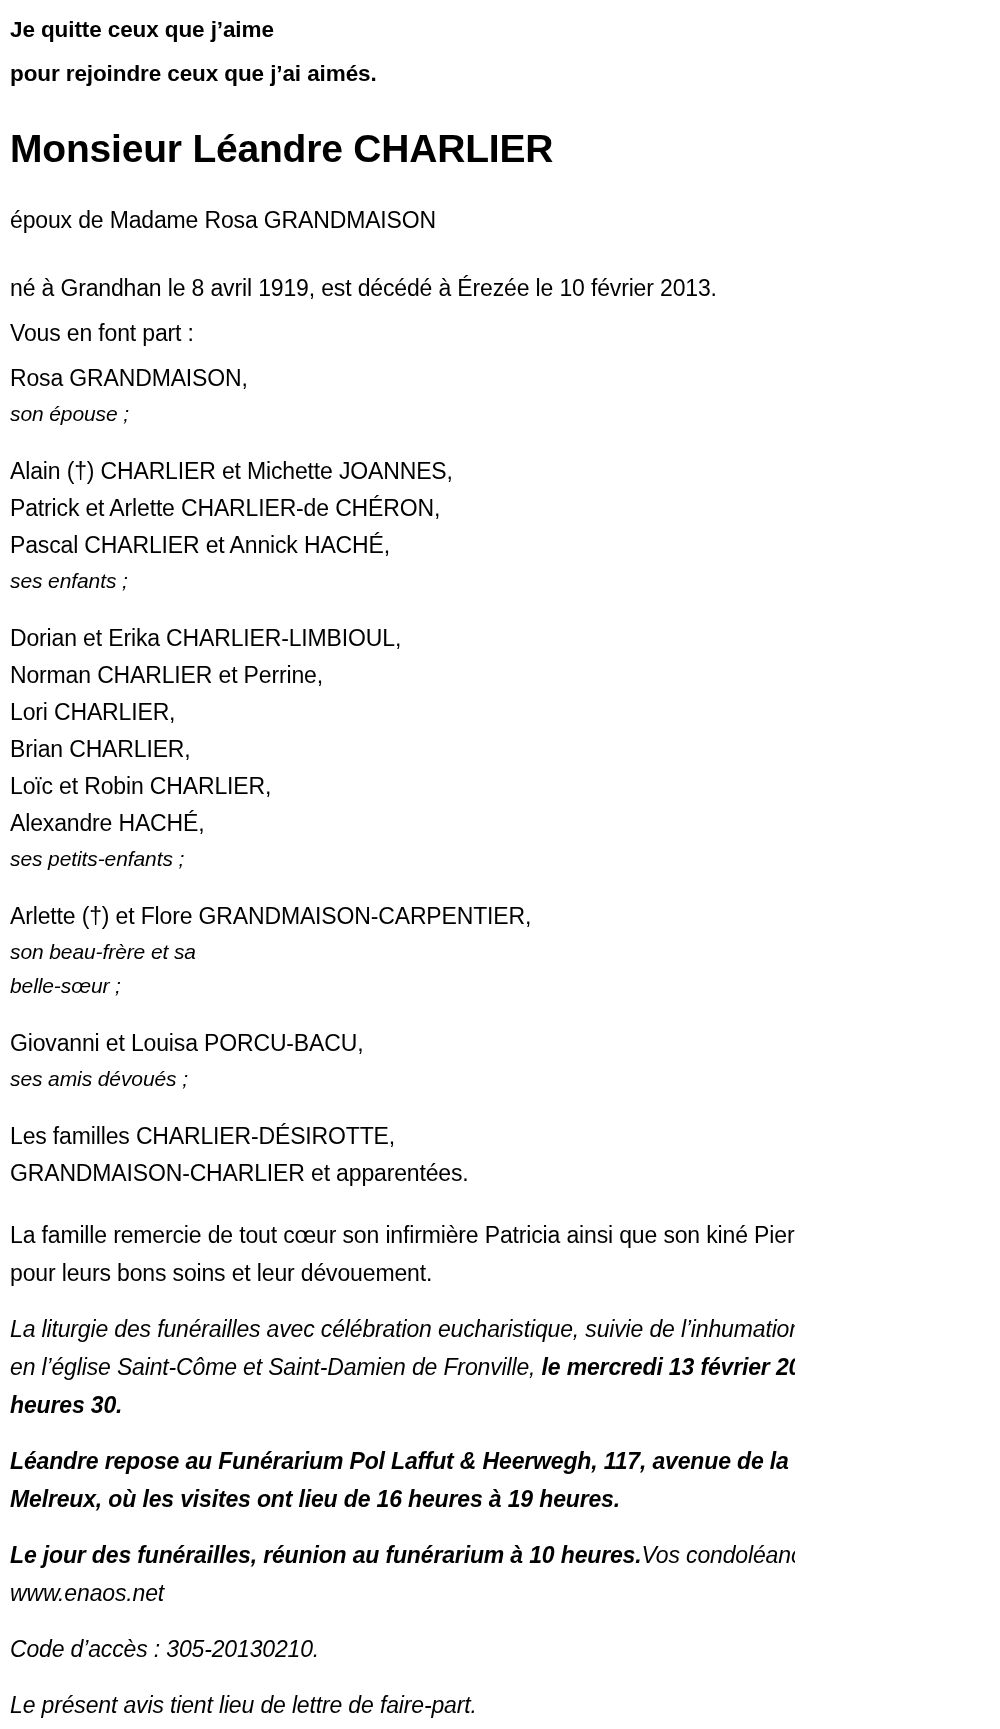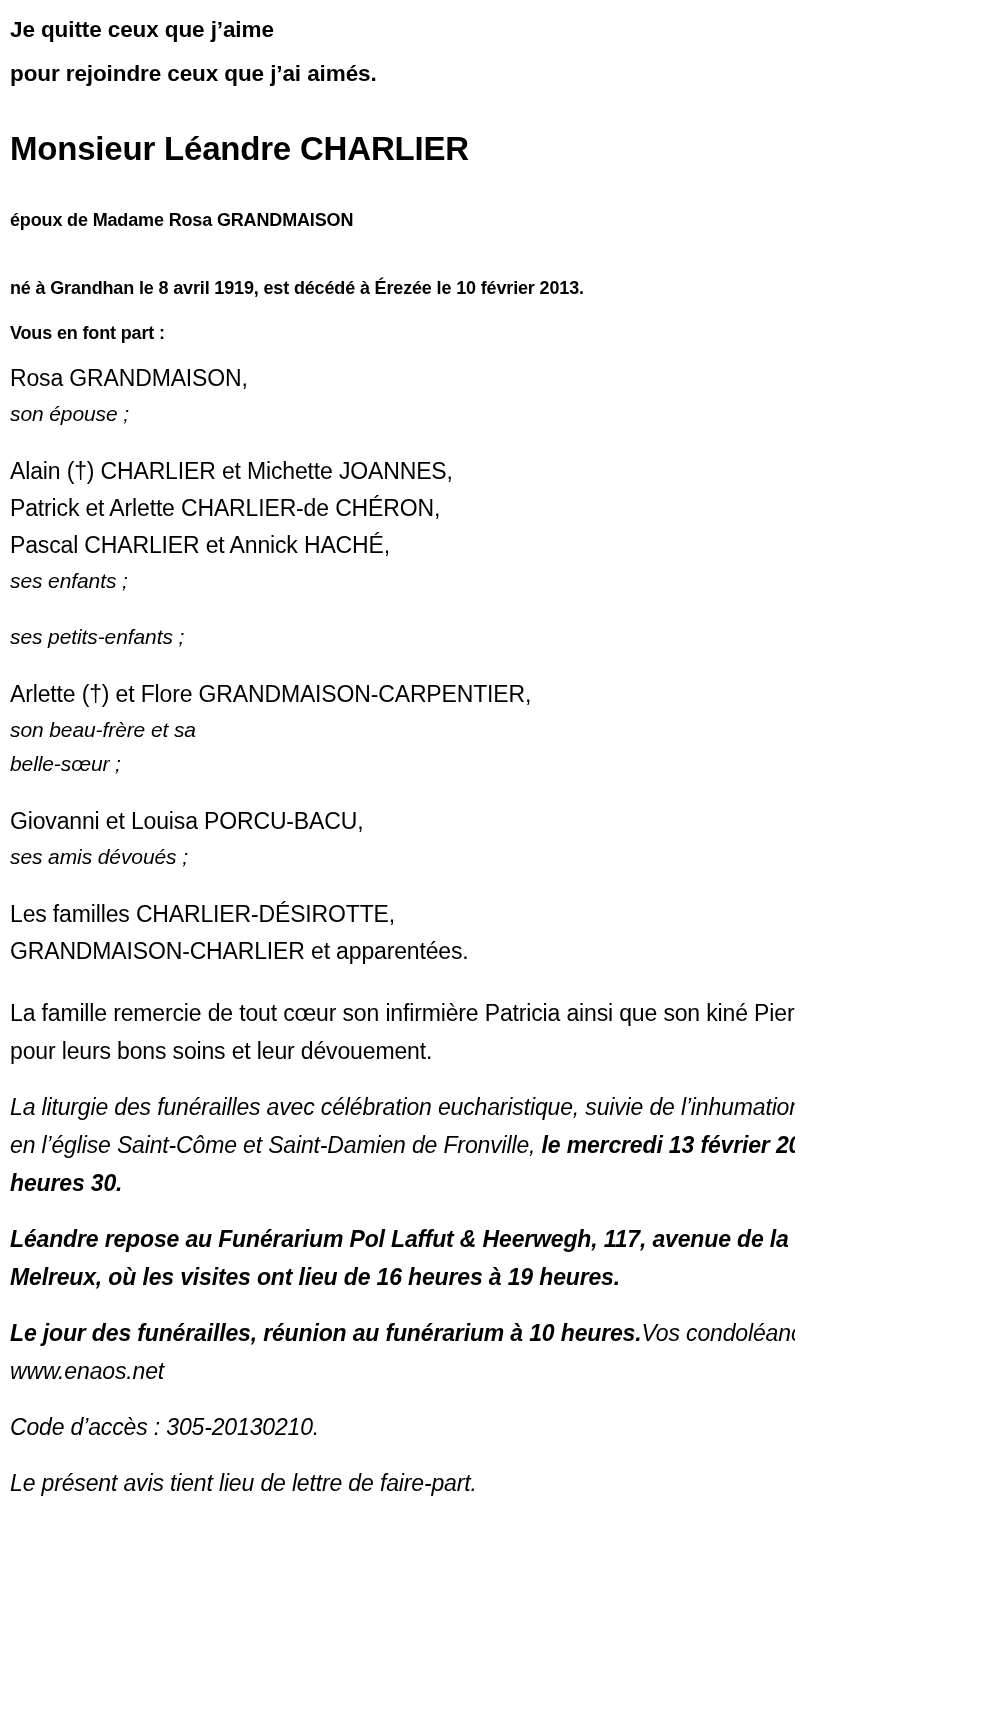--- a/index.html
+++ b/index.html
@@ -34,33 +34,32 @@
     font-weight: bold;
     font-size: 22.5px;
     line-height: 44px;
     letter-spacing: -0.1px;
   }
   .epigraph .line { display: block; white-space: nowrap; }
 
   
   .deceased-name {
     font-weight: bold;
-    font-size: 33px;
+    font-size: 39px;
     line-height: 44px;
     margin-top: 31px;
     letter-spacing: -0.2px;
     white-space: nowrap;
   }
 
   
   .para {
-    font-size: 18px;
+    font-size: 23px;
     line-height: 38px;
     letter-spacing: -0.15px;
-    font-weight: bold;
   }
   .para.spaced { margin-top: 30px; }
   .para.tight  { margin-top: 7px; }
 
   
   .fam-group {
     position: relative;
     margin-top: 22px;
   }
   .fam-group.first { margin-top: 8px; }
@@ -124,20 +123,28 @@
           <div class="names">
             <span class="nline">Alain (†) CHARLIER et Michette JOANNES,</span>
             <span class="nline">Patrick et Arlette CHARLIER-de CHÉRON,</span>
             <span class="nline">Pascal CHARLIER et Annick HACHÉ,</span>
           </div>
           <div class="relation">
             <span class="rline">ses enfants ;</span>
           </div>
         </div>
         <div class="fam-group">
+          <div class="names">
+            <span class="nline">Dorian et Erika CHARLIER-LIMBIOUL,</span>
+            <span class="nline">Norman CHARLIER et Perrine,</span>
+            <span class="nline">Lori CHARLIER,</span>
+            <span class="nline">Brian CHARLIER,</span>
+            <span class="nline">Loïc et Robin CHARLIER,</span>
+            <span class="nline">Alexandre HACHÉ,</span>
+          </div>
           <div class="relation">
             <span class="rline">ses petits-enfants ;</span>
           </div>
         </div>
         <div class="fam-group">
           <div class="names">
             <span class="nline">Arlette (†) et Flore GRANDMAISON-CARPENTIER,</span>
           </div>
           <div class="relation">
             <span class="rline">son beau-frère et sa</span>

